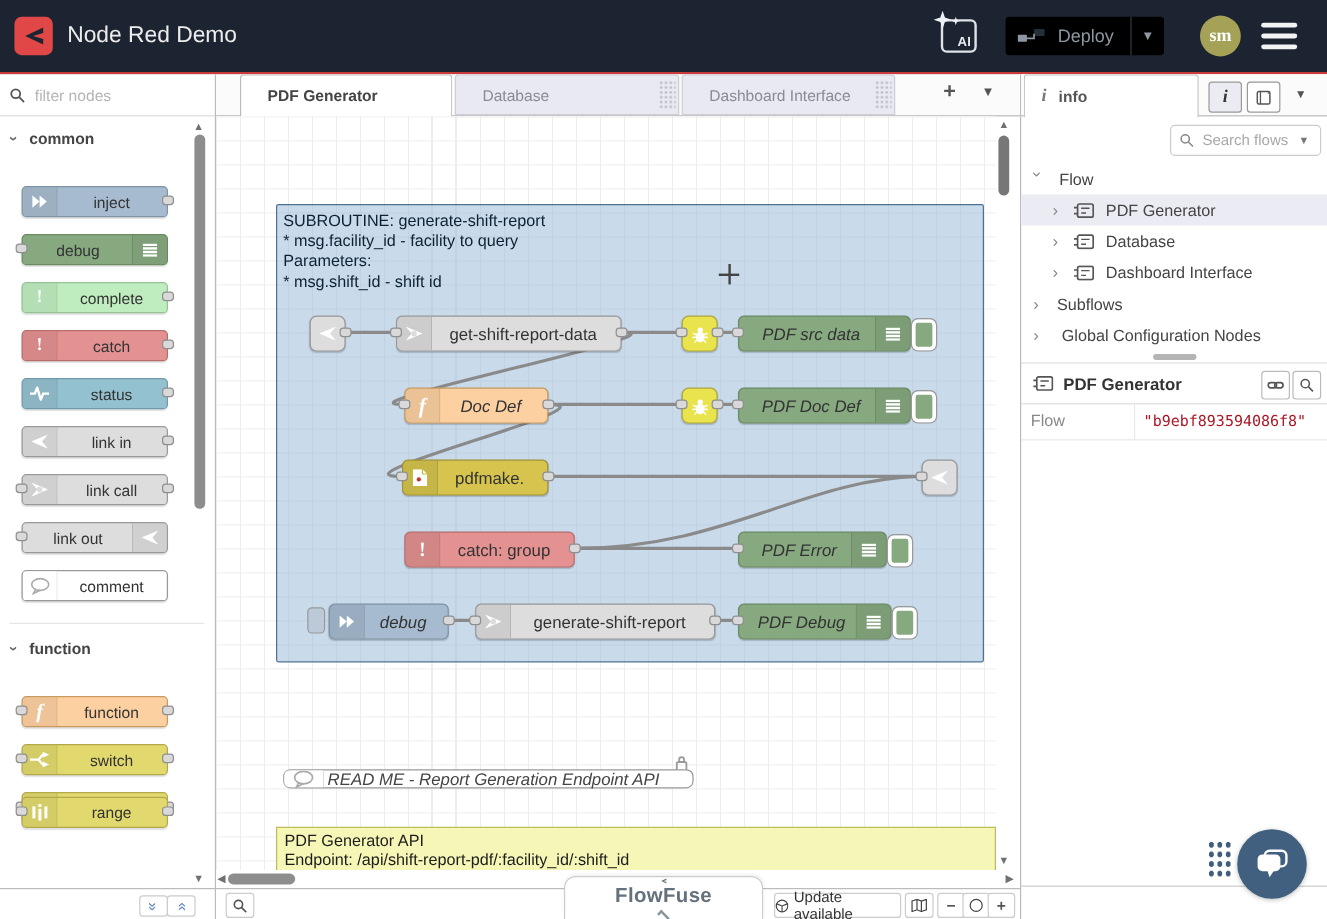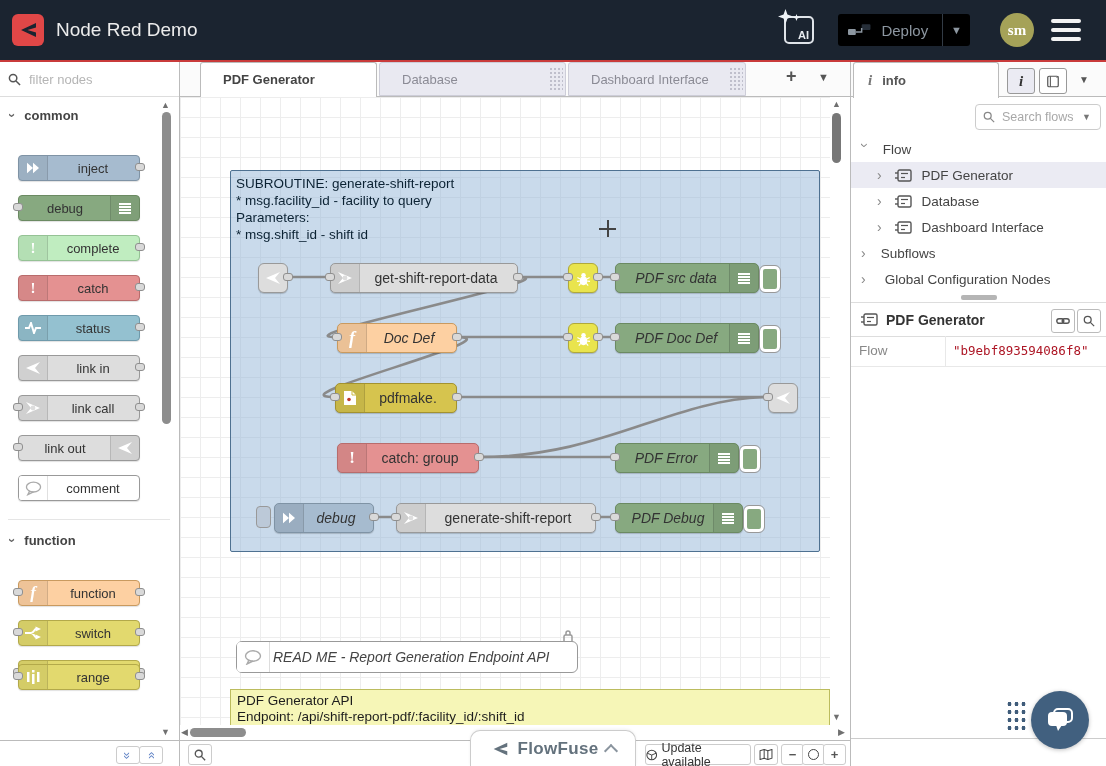--- a/index.html
+++ b/index.html
@@ -64,32 +64,32 @@
   .nicon.l{left:0;border-right:1px solid rgba(0,0,0,0.12);border-radius:4px 0 0 4px;}
   .nicon.r{right:0;border-left:1px solid rgba(0,0,0,0.12);border-radius:0 4px 4px 0;}
   .nlabel{position:absolute;top:0;bottom:0;display:flex;align-items:center;justify-content:center;white-space:nowrap;}
   .nlabel.l{left:28px;right:4px;} .nlabel.r{left:6px;right:28px;}
   .it{font-style:italic;}
   .sq{position:absolute;width:28px;height:28px;border-radius:6px;border:1px solid #999;display:flex;align-items:center;justify-content:center;box-shadow:0 1px 1px rgba(0,0,0,0.18);}
   .toggle{position:absolute;width:14px;height:20px;background:#87a980;border:3px solid #fff;outline:1px solid #999;border-radius:5px;}
   #inject-btn{left:76px;top:409px;width:15px;height:22px;background:#bcc9d8;border:1px solid #999;border-radius:4px;}
   #crosshair .h{position:absolute;left:0;top:8px;width:17px;height:1.6px;background:#444;}
   #crosshair .v{position:absolute;left:8px;top:0;width:1.6px;height:17px;background:#444;}
-  #comment-node{left:56px;top:544px;width:342px;height:32px;background:#fff;border:1px solid #999;border-radius:6px;text-align:center;}
+  #comment-node{left:56px;top:544px;width:342px;height:16px;background:#fff;border:1px solid #999;border-radius:6px;text-align:center;}
   #note{left:50px;top:592px;width:600px;height:39px;background:#f6f6b7;border:1px solid #bcbc5e;overflow:hidden;
         font-size:13.5px;line-height:15.5px;color:#1d1d1d;padding:3px 6px;}
   
   #vscroll-thumb{left:832px;top:113px;width:9px;height:50px;background:#777;border-radius:5px;}
   #hscroll-thumb{left:190px;top:728px;width:56px;height:9px;background:#8d8d8d;border-radius:5px;}
   
   #pal-footer{left:0;top:740px;width:180px;height:26px;background:#fff;border-top:1px solid #bbb;border-right:1px solid #bbb;}
   #cv-footer{left:180px;top:740px;width:670px;height:26px;background:#fff;border-top:1px solid #bbb;}
   .f-btn{position:absolute;border:1px solid #ccc;border-radius:3px;background:#fff;display:flex;align-items:center;justify-content:center;color:#555;font-size:13px;}
   #flowfuse-tab{left:470px;top:730px;width:166px;height:36px;background:#fff;border:1px solid #ccc;border-bottom:0;
-      border-radius:10px 10px 0 0;display:flex;align-items:center;justify-content:center;z-index:30;box-shadow:0 -1px 3px rgba(0,0,0,0.06);}
+      border-radius:10px 10px 0 0;display:flex;align-items:center;justify-content:center;z-index:30;box-shadow:0 -1px 3px rgba(0,0,0,0.06);flex-direction:column;}
   #flowfuse-tab .fftxt{color:#64727d;font-size:17px;font-weight:bold;margin:0 8px 0 8px;letter-spacing:0.3px;}
   .chev-up{width:8px;height:8px;border-left:2px solid #8a949e;border-top:2px solid #8a949e;transform:rotate(45deg);margin-top:4px;}
   
   #sidebar{left:850px;top:62px;width:256px;height:704px;background:#fff;border-left:1px solid #bbb;}
   #sb-tabbar{left:0;top:0;width:255px;height:35px;background:#fbfbfb;border-bottom:1px solid #bbb;}
   #info-tab{position:absolute;left:2px;top:0;width:144px;height:35px;background:#fff;border:1px solid #bbb;border-bottom:0;border-radius:3px 3px 0 0;display:flex;align-items:center;}
   .serif-i{font-family:"Liberation Serif",serif;font-style:italic;font-weight:bold;color:#777;font-size:15px;}
   .sb-iconbtn{position:absolute;top:6px;width:26px;height:24px;border:1px solid #999;border-radius:3px;background:#fff;display:flex;align-items:center;justify-content:center;}
   #sb-search{position:absolute;left:124px;top:42px;width:124px;height:24px;border:1px solid #ccc;border-radius:4px;display:flex;align-items:center;background:#fff;}
   #sb-search input{border:0;outline:0;width:78px;font-size:12.5px;color:#555;font-family:"Liberation Sans",sans-serif;}

